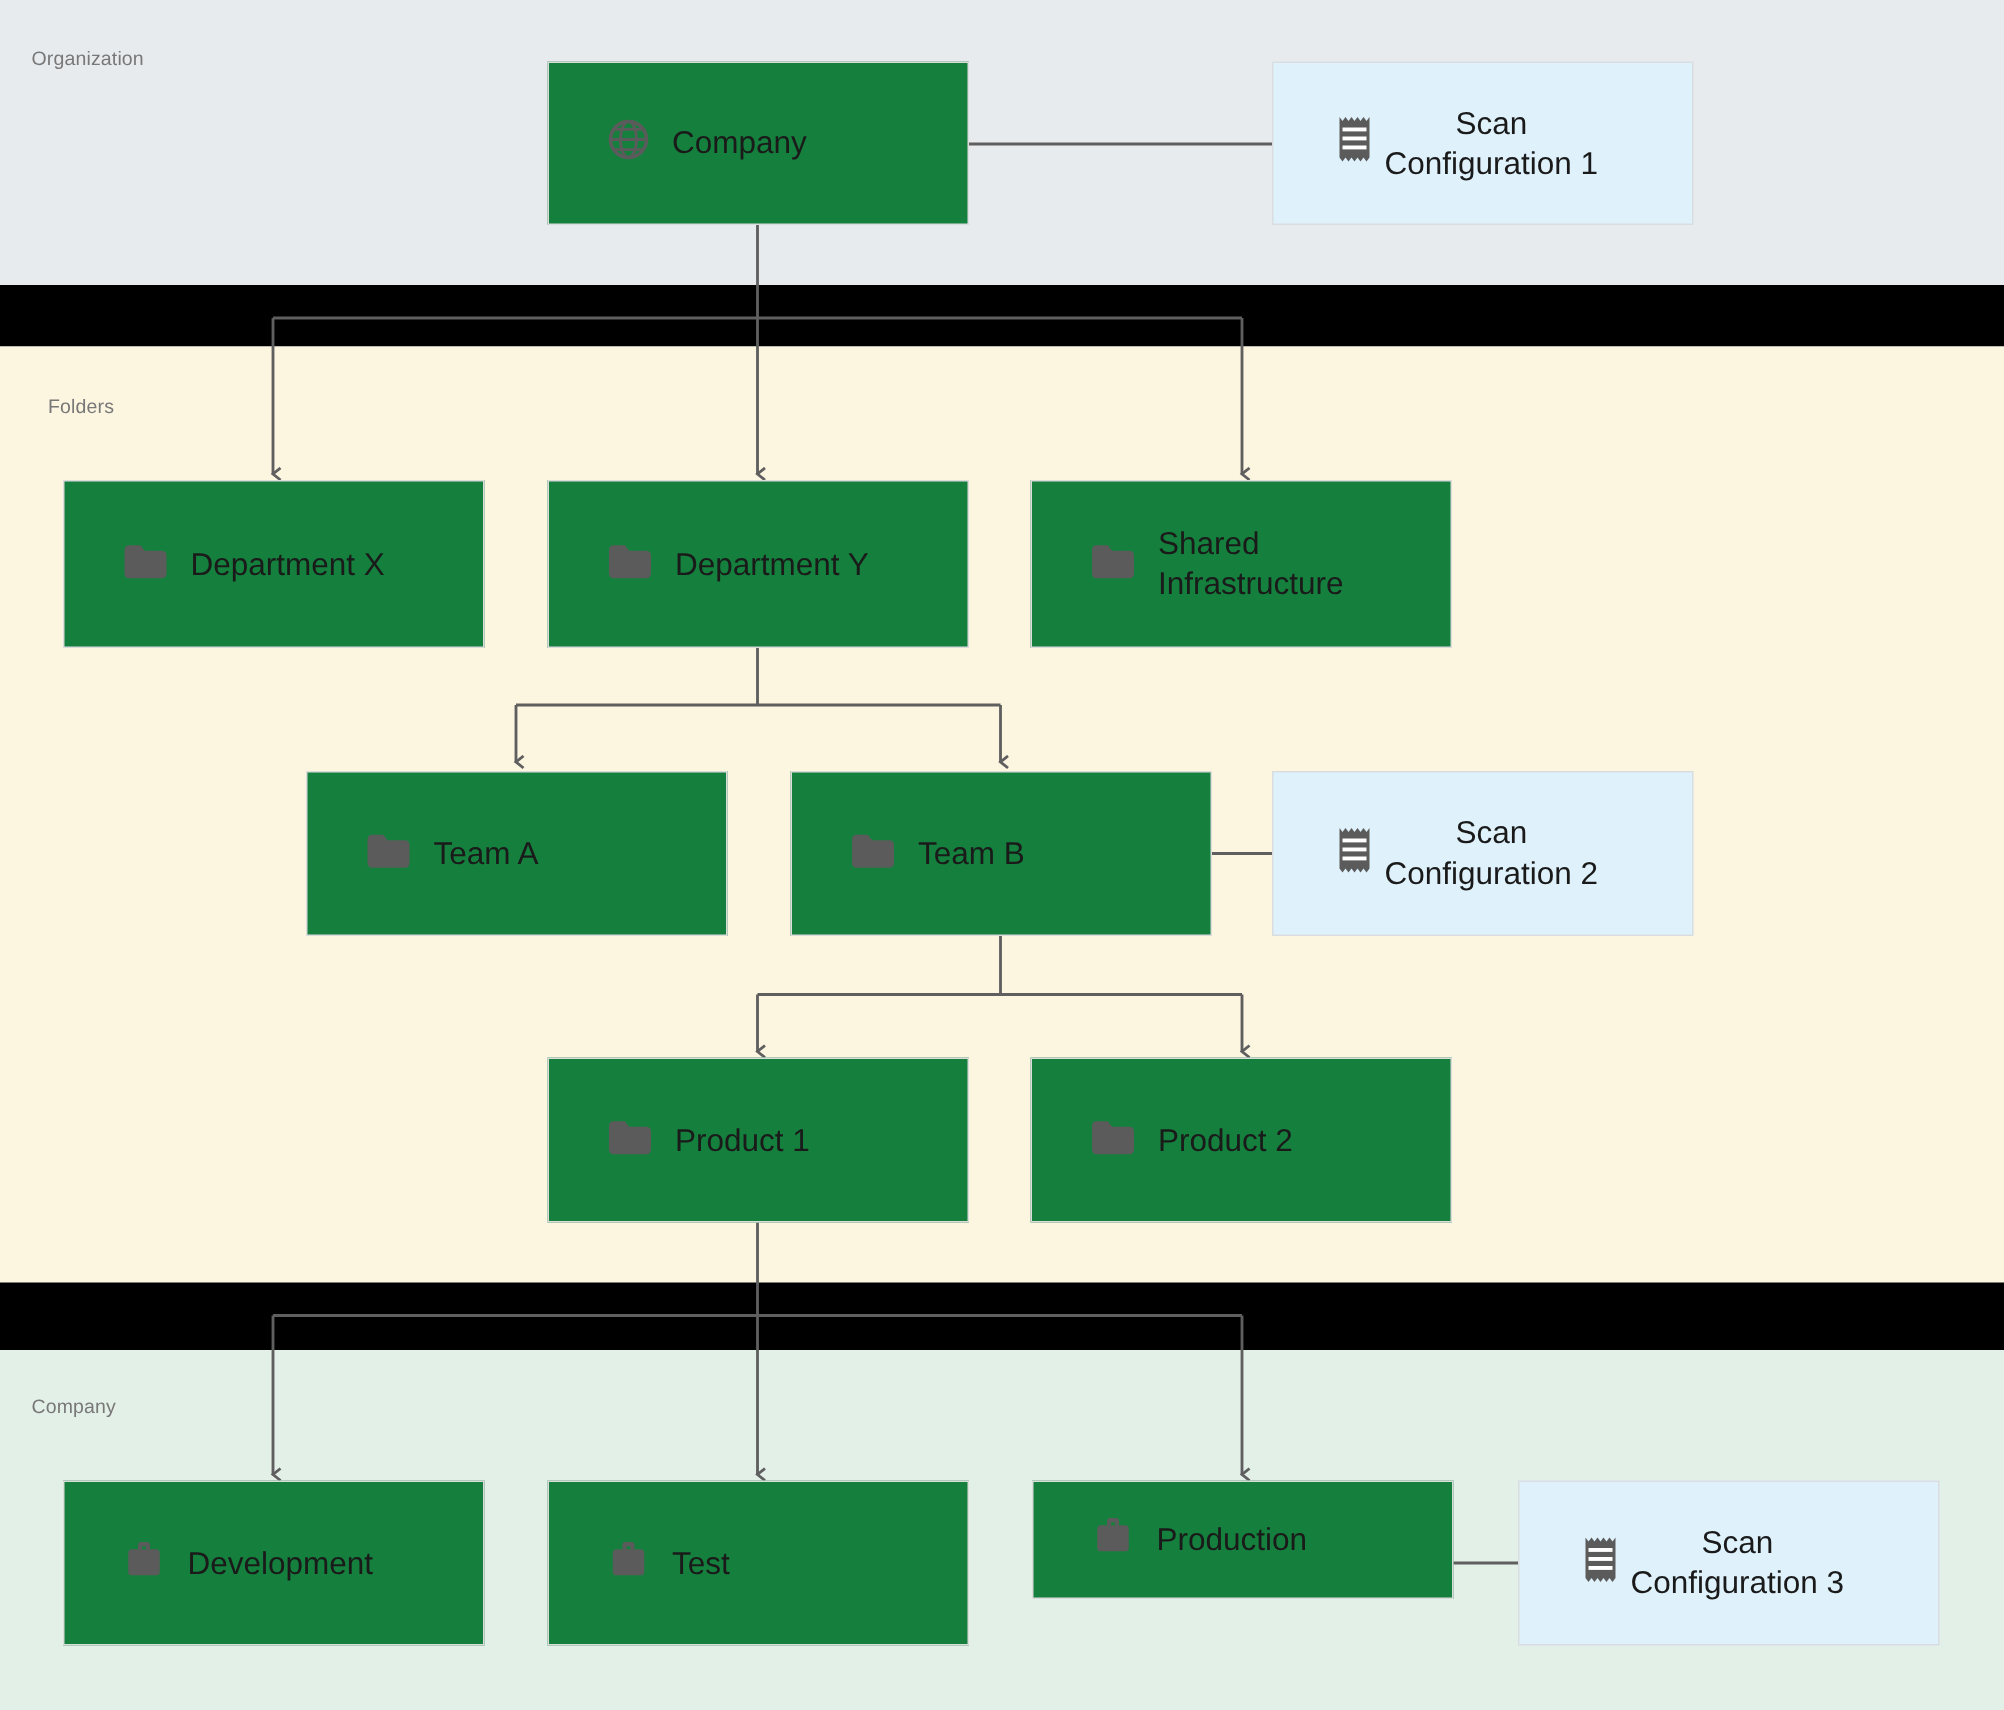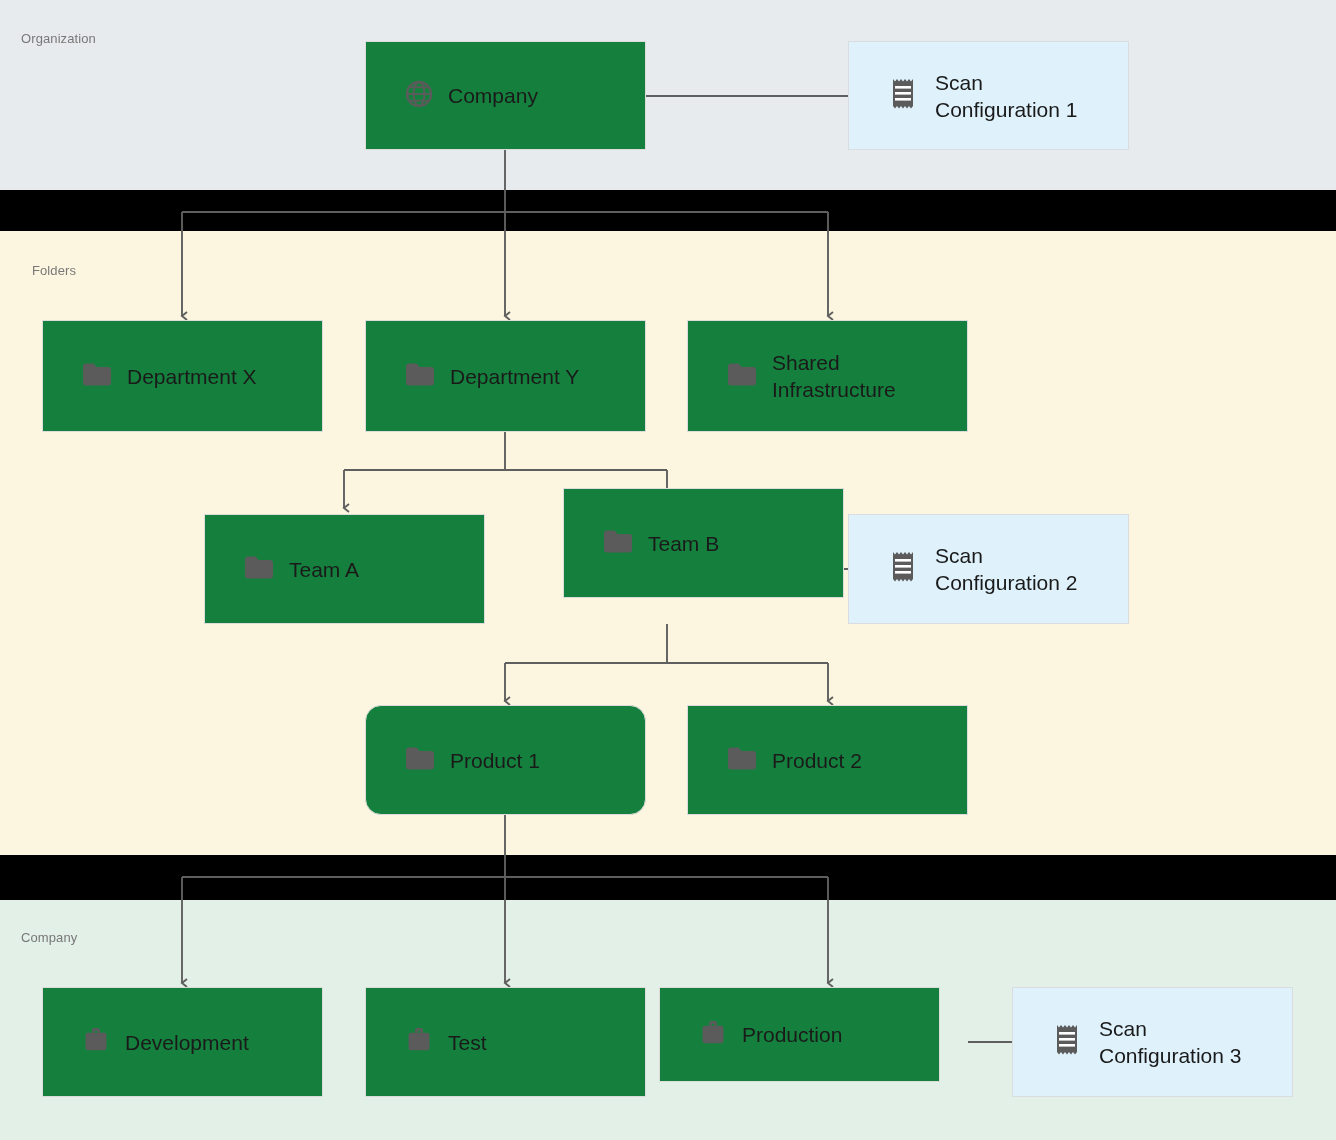--- a/index.html
+++ b/index.html
@@ -43,21 +43,21 @@
   .node.scan{
     background:#dff2fc;
     border:1px solid #d9dde0;
   }
   .node-inner{
     display:flex;
     align-items:center;
     gap:14px;
     padding-left:38px;
   }
-  .node.scan .node-inner{padding-left:38px;gap:16px;}
+  .node.scan .node-inner{padding-left:38px;gap:4px;text-align:center;}
   .node-label{
     font-size:21px;
     line-height:27px;
     color:#1a1a1a;
     white-space:pre-line;
   }
   .ico{flex:0 0 auto;display:block;}
 </style>
 </head>
 <body>
@@ -181,21 +181,21 @@
     <div class="node-inner">
       <span class="ico">
         <svg width="32" height="26" viewBox="0 0 32 26" aria-hidden="true">
           <path d="M2,5.5 a3,3 0 0 1 3,-3 h7.5 l3,3.6 h11.5 a3,3 0 0 1 3,3 v12.4 a3,3 0 0 1 -3,3 h-22 a3,3 0 0 1 -3,-3 Z" fill="#5b5b5b"></path>
         </svg>
       </span>
       <span class="node-label">Team A</span>
     </div>
   </div>
 
-  <div class="node" style="left:527px;top:488px;width:281px;height:110px;margin-left:36px;">
+  <div class="node" style="left:527px;top:514px;width:281px;height:110px;">
     <div class="node-inner">
       <span class="ico">
         <svg width="32" height="26" viewBox="0 0 32 26" aria-hidden="true">
           <path d="M2,5.5 a3,3 0 0 1 3,-3 h7.5 l3,3.6 h11.5 a3,3 0 0 1 3,3 v12.4 a3,3 0 0 1 -3,3 h-22 a3,3 0 0 1 -3,-3 Z" fill="#5b5b5b"></path>
         </svg>
       </span>
       <span class="node-label">Team B</span>
     </div>
   </div>
 
@@ -208,21 +208,21 @@
           <rect x="8" y="9" width="16" height="2.6" fill="#ffffff"></rect>
           <rect x="8" y="15" width="16" height="2.6" fill="#ffffff"></rect>
           <rect x="8" y="21" width="16" height="2.6" fill="#ffffff"></rect>
         </svg>
       </span>
       <span class="node-label">Scan
 Configuration 2</span>
     </div>
   </div>
 
-  <div class="node" style="left:365px;top:705px;width:281px;height:110px;border-radius:16px;">
+  <div class="node" style="left:365px;top:705px;width:281px;height:110px;">
     <div class="node-inner">
       <span class="ico">
         <svg width="32" height="26" viewBox="0 0 32 26" aria-hidden="true">
           <path d="M2,5.5 a3,3 0 0 1 3,-3 h7.5 l3,3.6 h11.5 a3,3 0 0 1 3,3 v12.4 a3,3 0 0 1 -3,3 h-22 a3,3 0 0 1 -3,-3 Z" fill="#5b5b5b"></path>
         </svg>
       </span>
       <span class="node-label">Product 1</span>
     </div>
   </div>
 
@@ -254,21 +254,21 @@
       <span class="ico">
         <svg width="30" height="30" viewBox="0 0 30 30" aria-hidden="true">
           <path d="M11,5.2 a2.2,2.2 0 0 1 2.2,-2.2 h3.6 a2.2,2.2 0 0 1 2.2,2.2 v2.6 h-2.8 v-2 h-2.4 v2 h-2.8 Z" fill="#5b5b5b"></path>
           <rect x="4.5" y="7.8" width="21" height="17.4" rx="2.6" fill="#5b5b5b"></rect>
         </svg>
       </span>
       <span class="node-label">Test</span>
     </div>
   </div>
 
-  <div class="node" style="left:659px;top:987px;width:281px;height:95px;">
+  <div class="node" style="left:688px;top:987px;width:281px;height:79px;">
     <div class="node-inner">
       <span class="ico">
         <svg width="30" height="30" viewBox="0 0 30 30" aria-hidden="true">
           <path d="M11,5.2 a2.2,2.2 0 0 1 2.2,-2.2 h3.6 a2.2,2.2 0 0 1 2.2,2.2 v2.6 h-2.8 v-2 h-2.4 v2 h-2.8 Z" fill="#5b5b5b"></path>
           <rect x="4.5" y="7.8" width="21" height="17.4" rx="2.6" fill="#5b5b5b"></rect>
         </svg>
       </span>
       <span class="node-label">Production</span>
     </div>
   </div>

